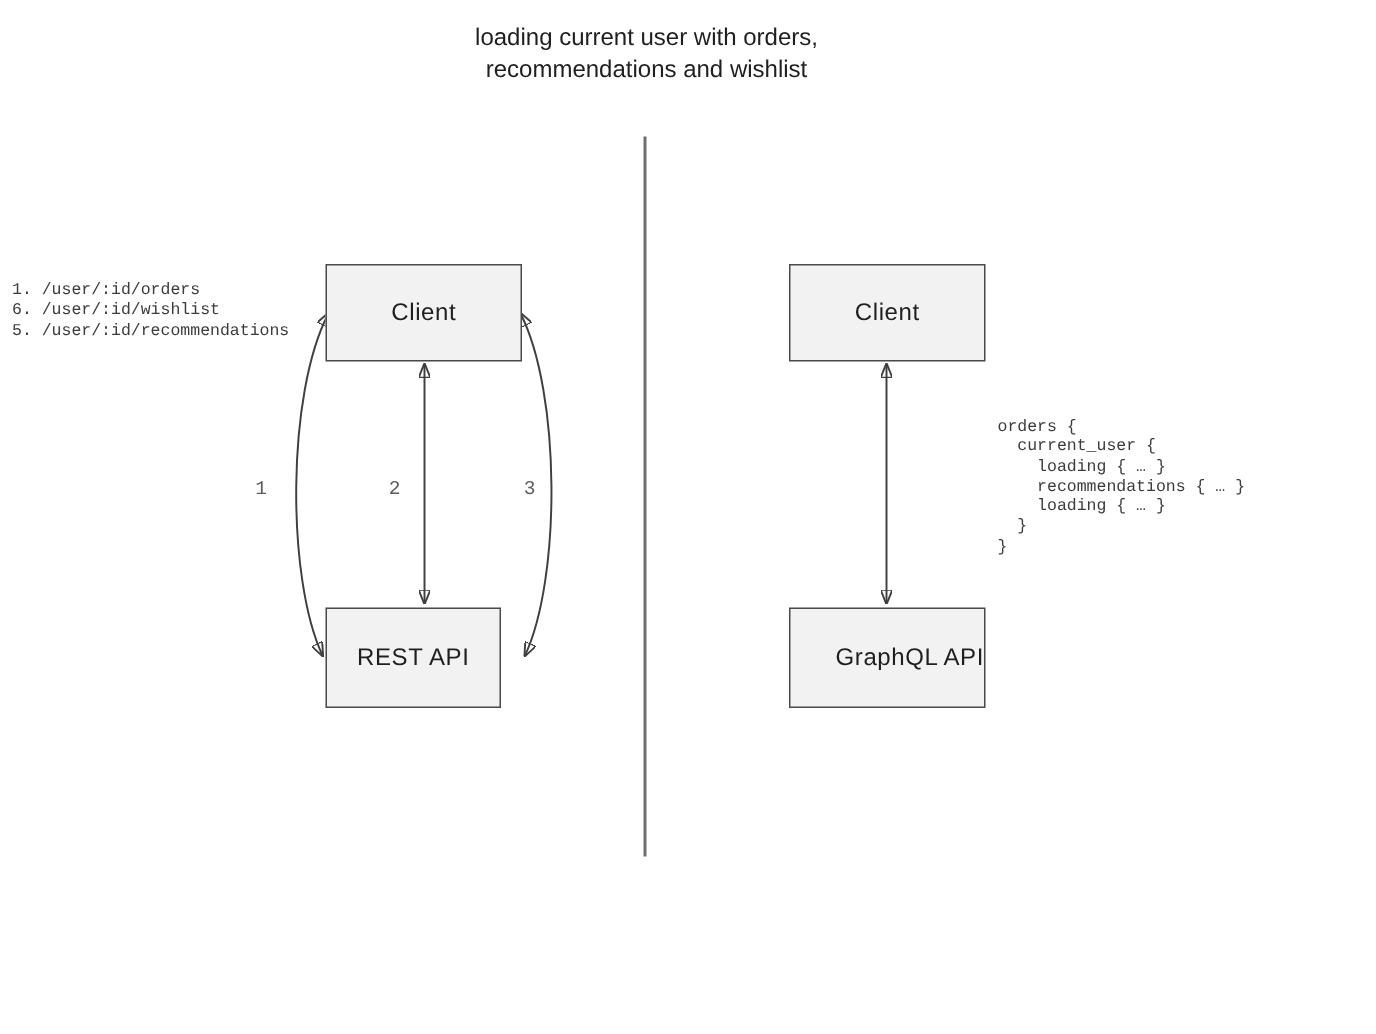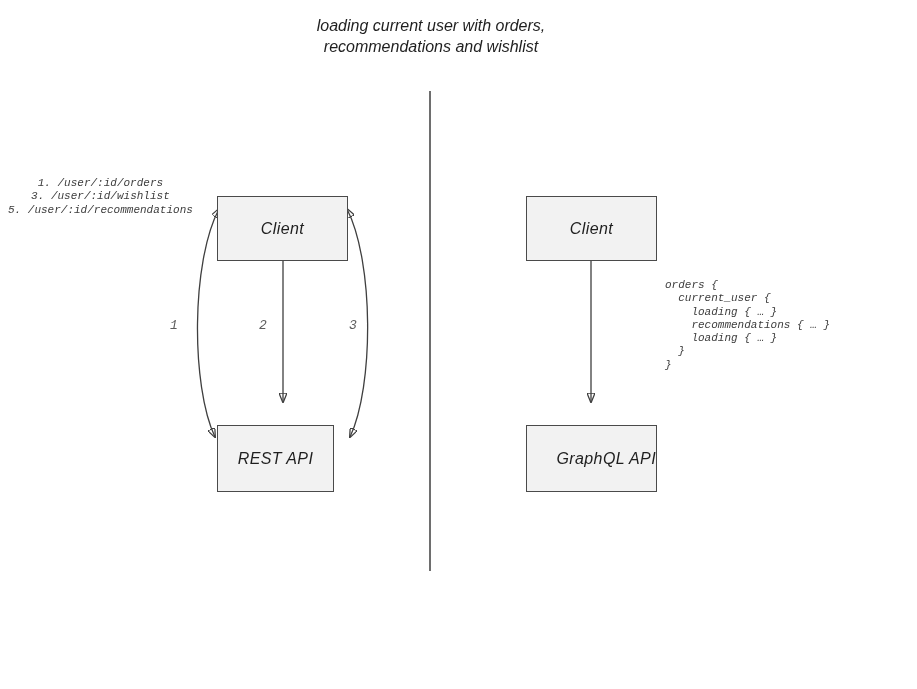--- a/index.html
+++ b/index.html
@@ -12,21 +12,20 @@
     --mono-text:#3c3c3c;
     --arrow-label:#5c5c5c;
   }
   html,body{margin:0;padding:0;background:#ffffff;}
   .canvas{
     position:relative;
     width:917px;height:689px;
     background:#ffffff;
     font-family:"Liberation Sans","DejaVu Sans",sans-serif;
     overflow:hidden;
-    font-style:italic;
   }
   .title-block{
     position:absolute;left:0;top:15px;width:862px;
     text-align:center;
     font-size:16px;line-height:21px;
     color:var(--title-text,#1f1f1f);
   }
   .divider{
     position:absolute;left:429px;top:91px;
     width:2px;height:480px;
@@ -42,32 +41,31 @@
     stroke-width:1.3;
   }
   .node{
     position:absolute;
     background:var(--box-fill,#f2f2f2);
     border:1.5px solid var(--box-border,#4a4a4a);
     box-sizing:border-box;
     display:flex;align-items:center;justify-content:center;
     font-size:16px;letter-spacing:0.4px;
     color:var(--box-text,#1f1f1f);
-    margin-top:20px;
   }
   .node-client-left{left:217px;top:176px;width:131px;height:65px;}
   .node-rest-api{left:217px;top:405px;width:117px;height:67px;}
   .node-client-right{left:526px;top:176px;width:131px;height:65px;}
   .node-graphql-api{left:526px;top:405px;width:131px;height:67px;justify-content:flex-end;}
   .mono{
     font-family:"Liberation Mono","DejaVu Sans Mono",monospace;
     font-size:11px;line-height:13.3px;
     color:var(--mono-text,#3c3c3c);
   }
-  .endpoints{position:absolute;left:8px;top:177px;text-align:center;}
+  .endpoints{position:absolute;left:8px;top:188px;}
   .query-block{position:absolute;left:665px;top:279px;}
   .mono .line{white-space:pre;}
   .arrow-label{
     position:absolute;width:14px;text-align:center;
     font-family:"Liberation Mono","DejaVu Sans Mono",monospace;
     font-size:13px;line-height:15px;
     color:var(--arrow-label,#5c5c5c);
   }
   .arrow-label-1{left:167px;top:318px;}
   .arrow-label-2{left:256px;top:318px;}
@@ -92,21 +90,21 @@
       </marker>
     </defs>
     <path d="M 219 209 C 191 262, 191 386, 215 437" marker-start="url(#ah)" marker-end="url(#ah)"></path>
     <path d="M 283 243 L 283 402" marker-start="url(#ah)" marker-end="url(#ah)"></path>
     <path d="M 347 209 C 374 262, 374 386, 350 437" marker-start="url(#ah)" marker-end="url(#ah)"></path>
     <path d="M 591 243 L 591 402" marker-start="url(#ah)" marker-end="url(#ah)"></path>
   </svg>
 
   <div class="endpoints mono">
     <div class="line">1. /user/:id/orders</div>
-    <div class="line">3. /user/:id/wishlist</div>
+    <div class="line">6. /user/:id/wishlist</div>
     <div class="line">5. /user/:id/recommendations</div>
   </div>
 
   <div class="node node-client-left">
     <span>Client</span>
   </div>
   <div class="node node-rest-api">
     <span>REST API</span>
   </div>
 

